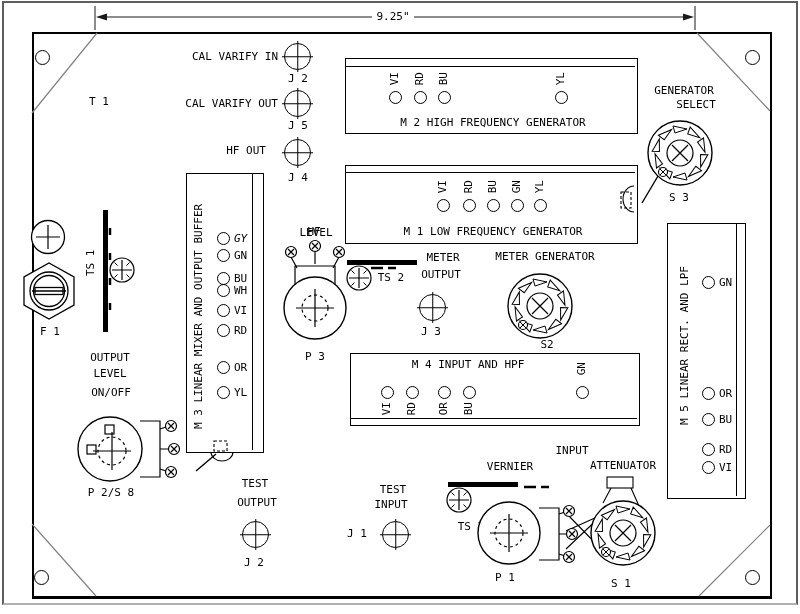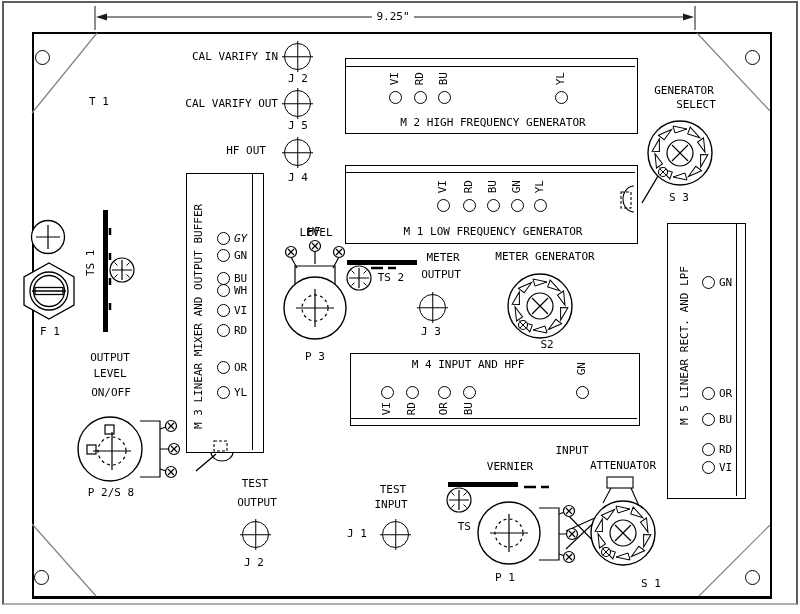--- a/index.html
+++ b/index.html
@@ -324,15 +324,15 @@
       <path d="M21,45 L59,45 M40,26 L40,64"></path>
     </g>
   </svg>
   <div class="t c" style="left:505px;top:577px;">P 1</div>
 
   <div class="t c" style="left:572px;top:450px;">INPUT</div>
   <div class="t c" style="left:623px;top:465px;">ATTENUATOR</div>
   <svg class="abs" style="left:585px;top:495px;" width="76" height="76">
       <use href="#knob-sym"></use>
     </svg>
-  <div class="t c" style="left:651px;top:583px;">S 1</div>
+  <div class="t c" style="left:621px;top:583px;">S 1</div>
 
 </div>
 
 </body></html>

